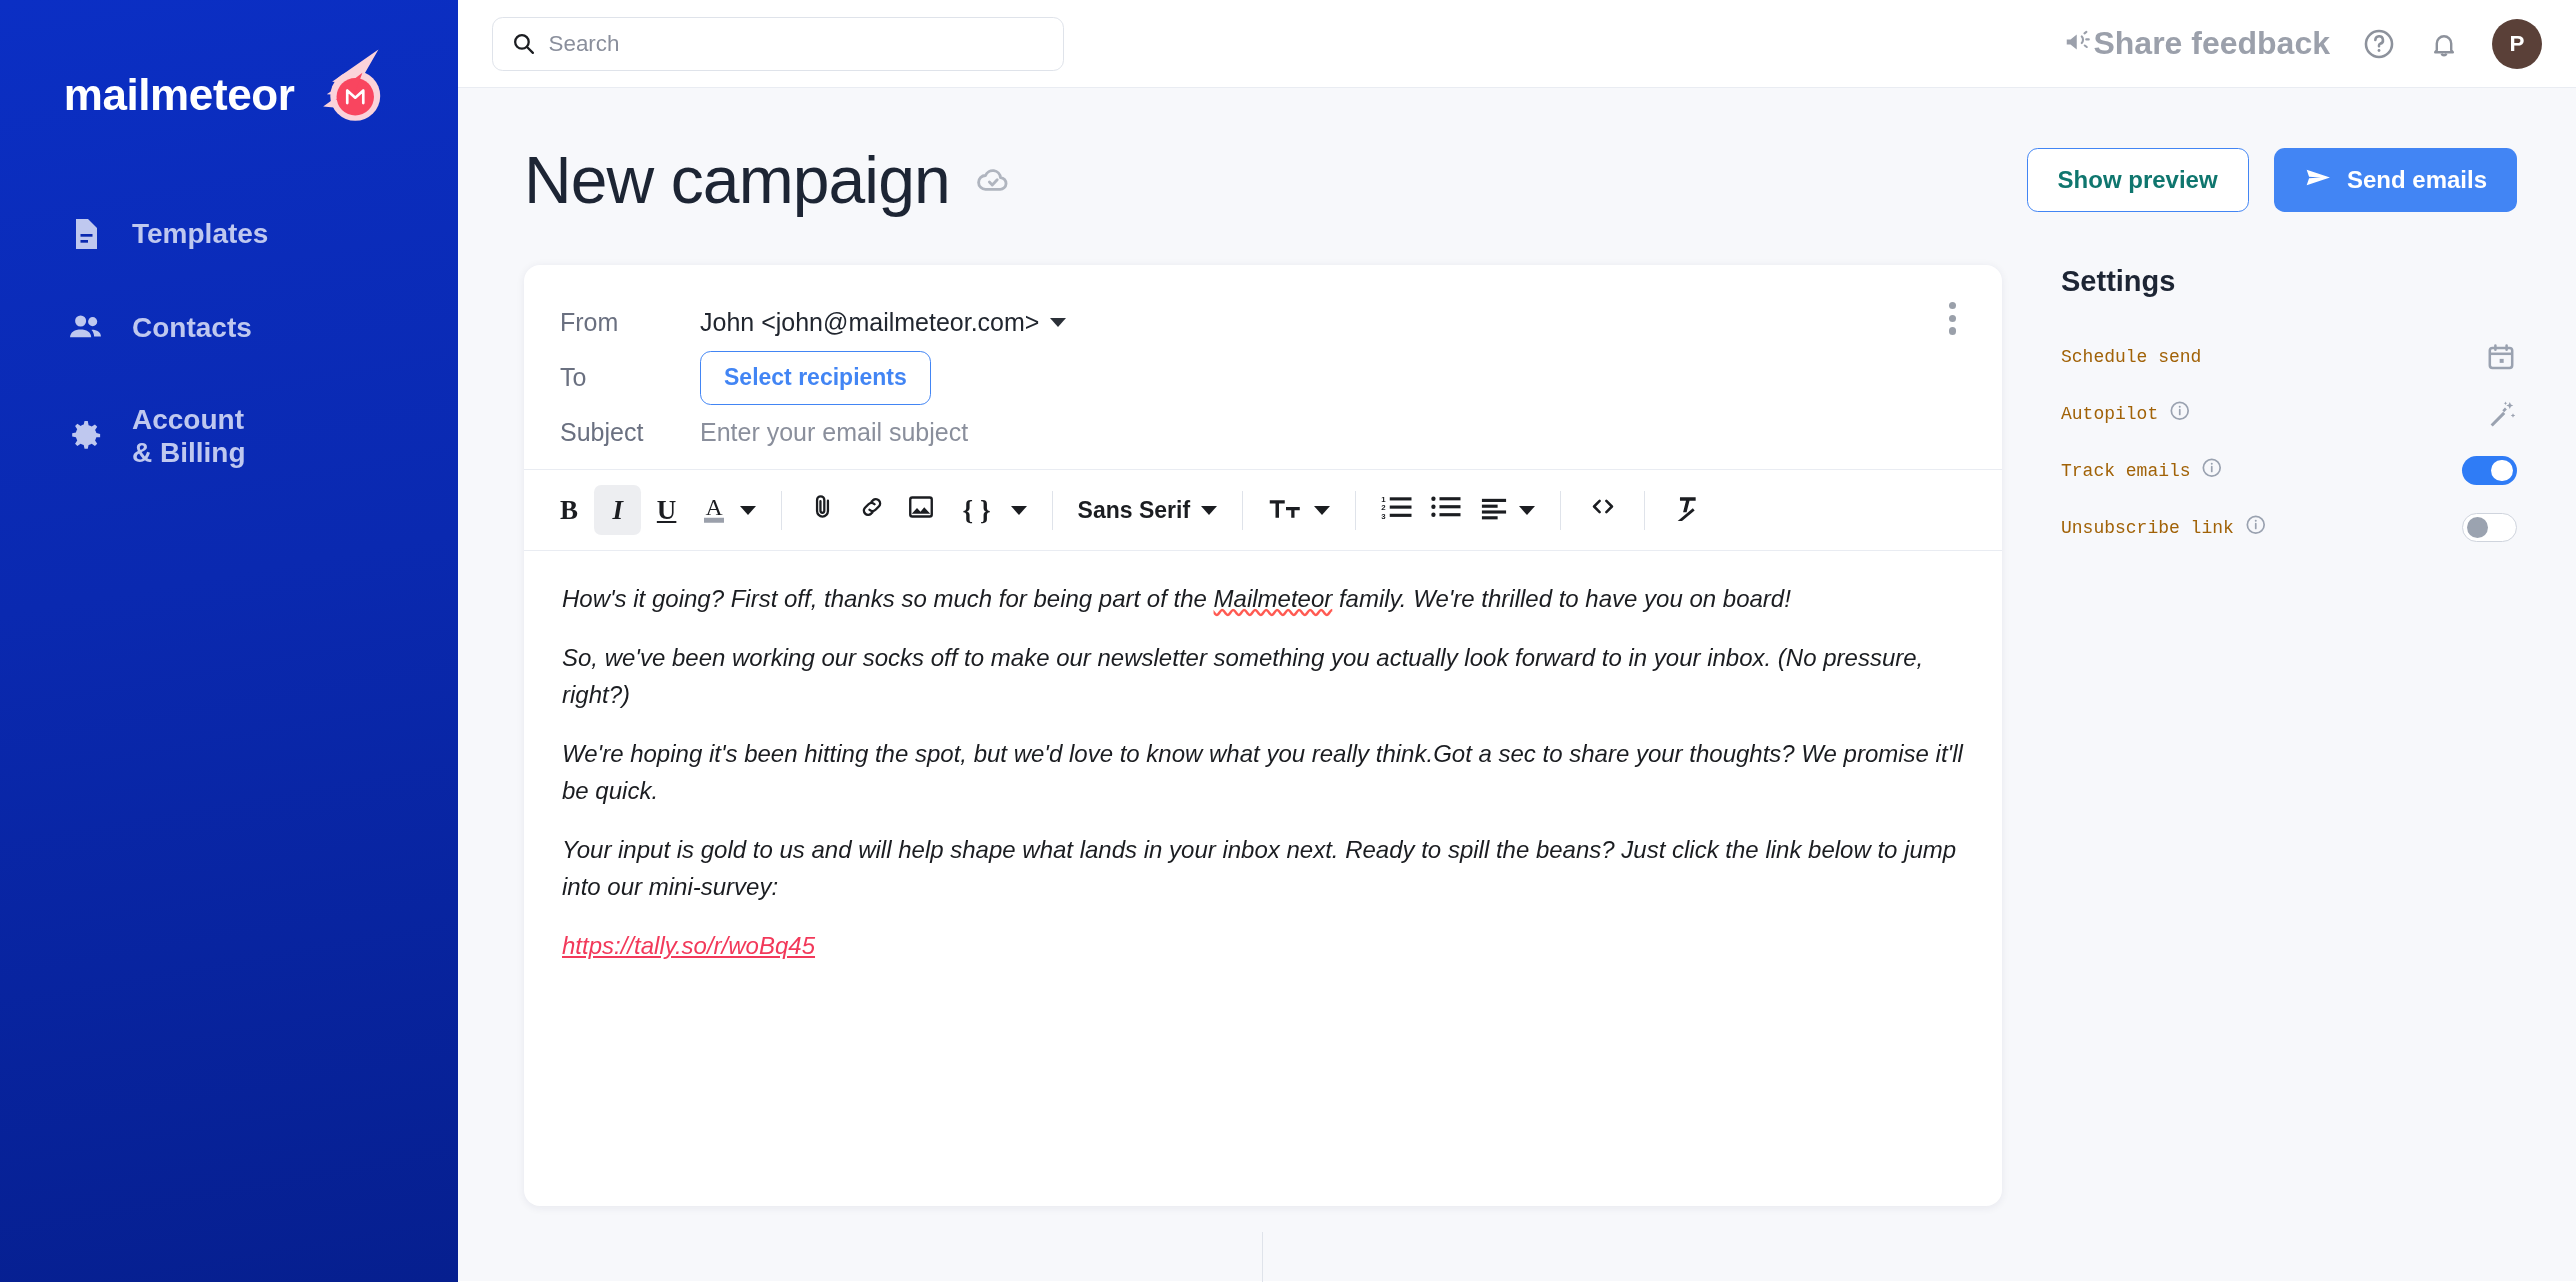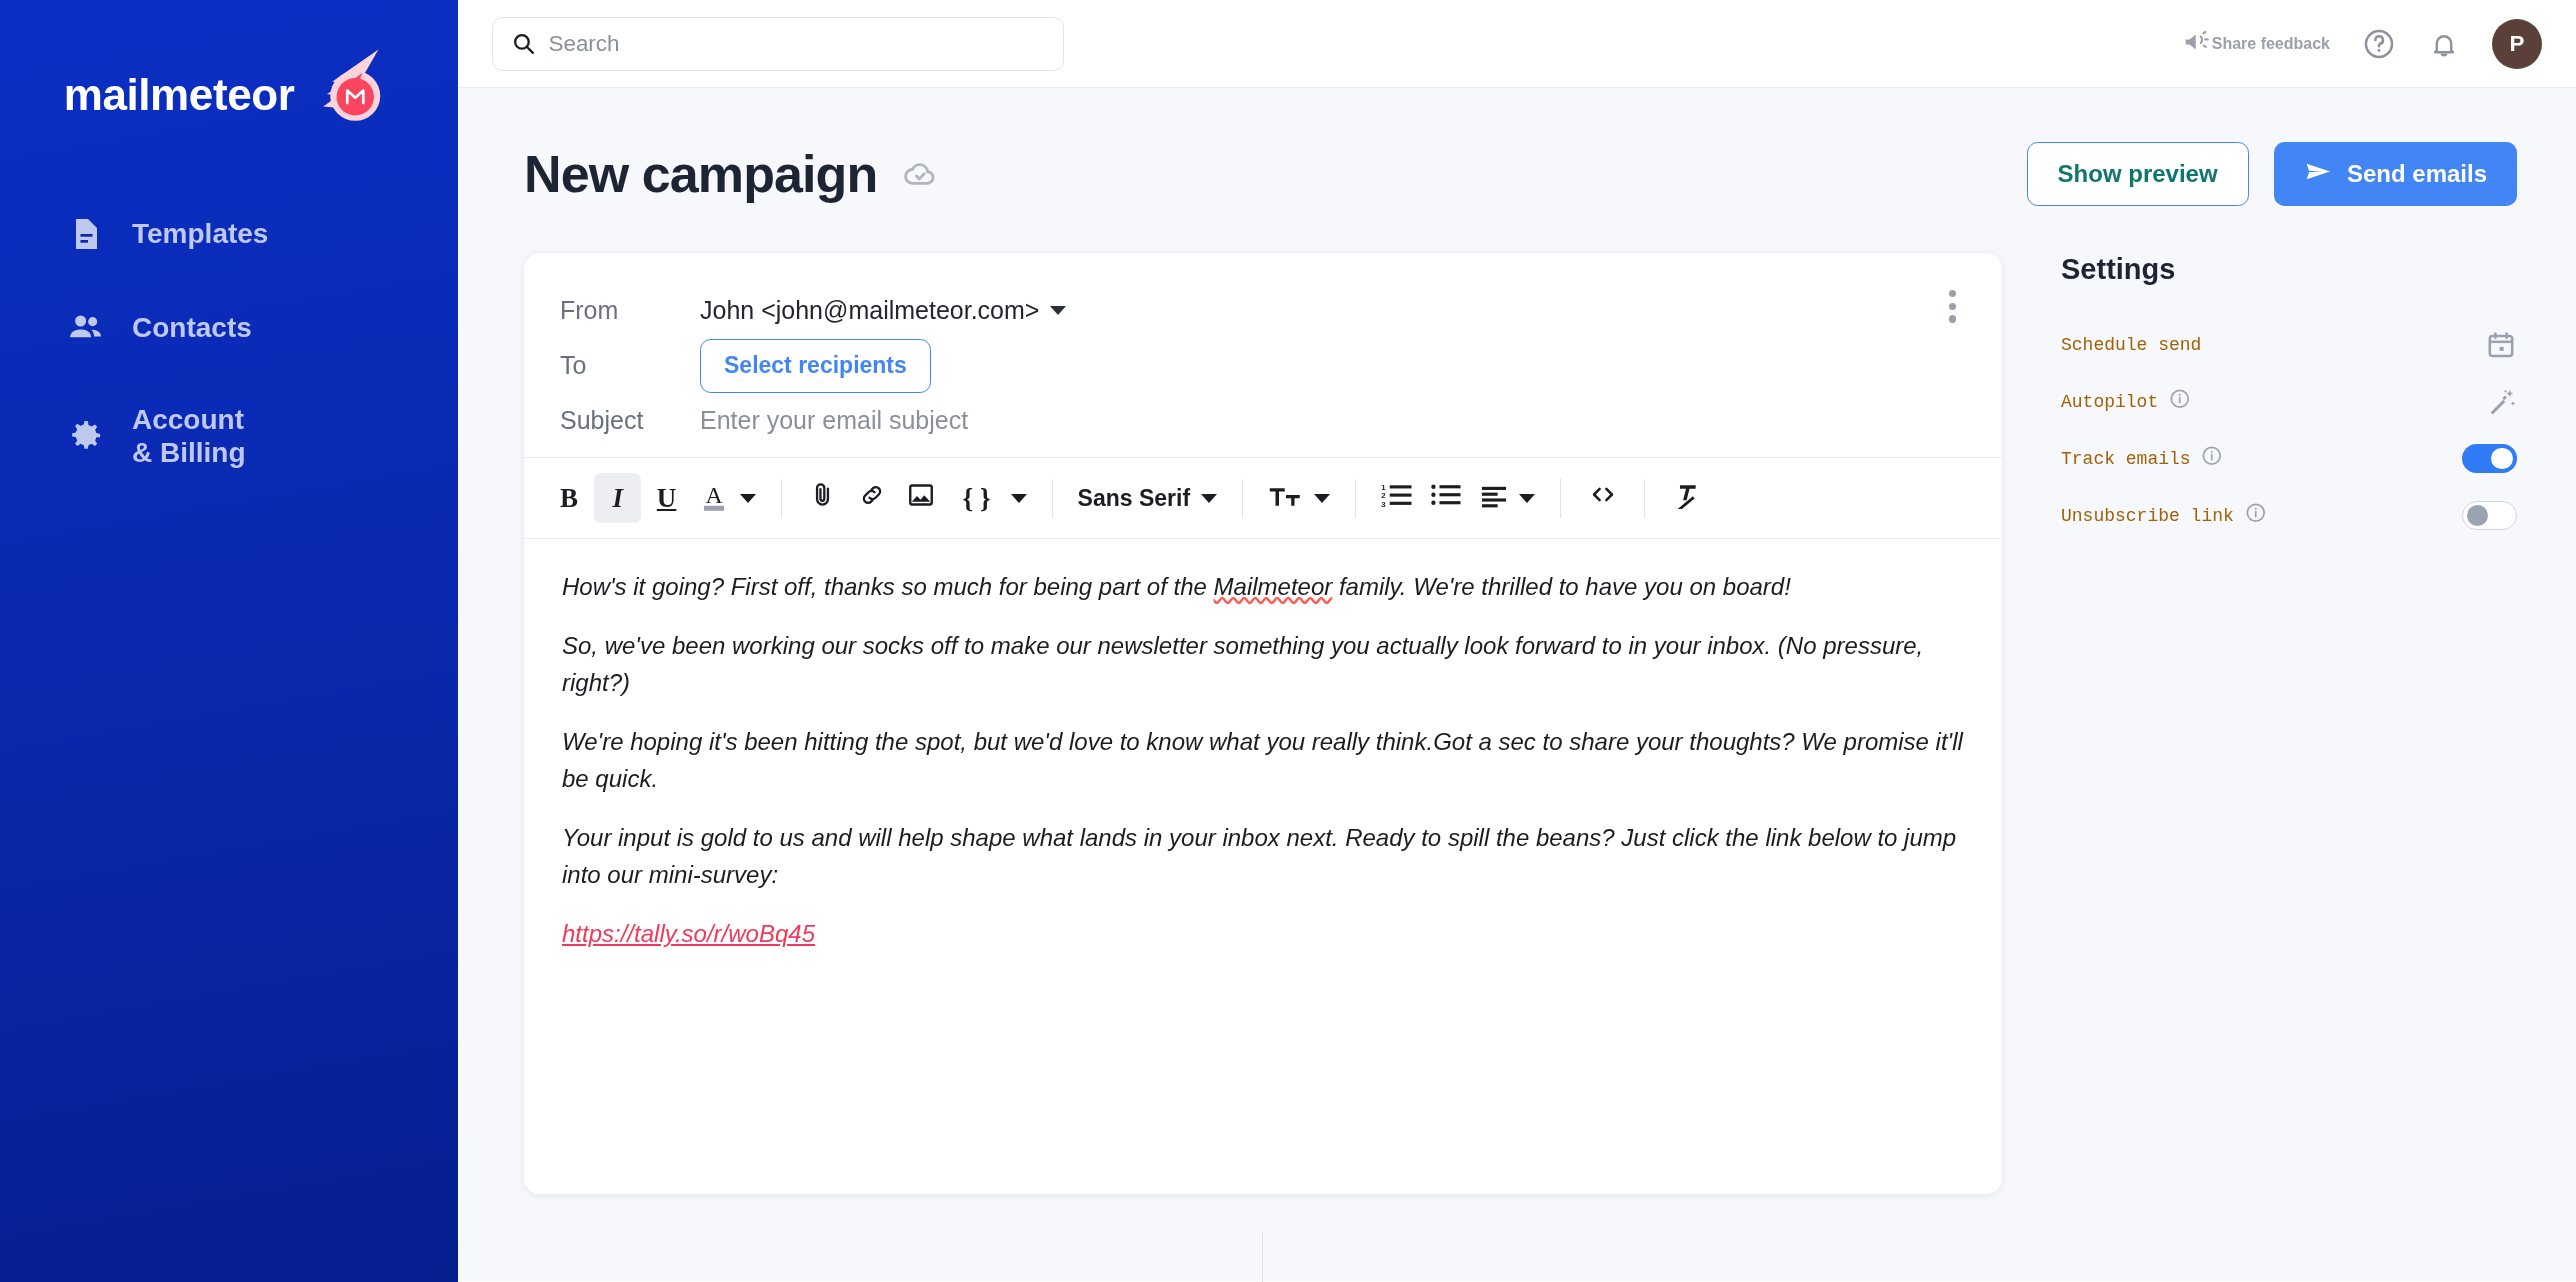--- a/index.html
+++ b/index.html
@@ -56,34 +56,34 @@
     display: flex; align-items: center; padding: 0 18px; background: #fff;
   }
   .searchbox .sicn { margin-right: 12.5px; display:flex; }
   .search-input {
     border: none; outline: none; font-size: 22.4px; color: #333;
     font-family: "Liberation Sans", sans-serif; width: 100%; background: transparent;
   }
   .search-input::placeholder { color: #8a8f9c; }
   .top-right { margin-left: auto; display: flex; align-items: center; gap: 0; }
   .feedback { display: flex; align-items: center; cursor: pointer; margin-right: 32px; }
-  .feedback .fbtxt { font-size: 16px; color: #9ba0ab; font-weight: 700; }
+  .feedback .fbtxt { font-size: 32px; color: #9ba0ab; font-weight: 700; }
   .ticon { margin-right: 32px; cursor: pointer; display:flex; }
   .avatar {
     width: 50px; height: 50px; border-radius: 50%;
     background: #5a4038; color: #fff; font-size: 22.4px; font-weight: 700;
     display: flex; align-items: center; justify-content: center; cursor: pointer;
   }
 
   
   .page-head {
     display: flex; align-items: center;
     padding: 54px 59px 0 66px;
   }
-  .page-title { font-size: 52px; font-weight: 700; color: #1d2534; letter-spacing: -0.9px; }
+  .page-title { font-size: 66px; font-weight: 400; color: #1d2534; letter-spacing: -0.9px; }
   .saved-icn { margin-left: 25px; display:flex; align-items:center; }
   .head-actions { margin-left: auto; display: flex; align-items: center; gap: 25px; }
   .btn-outline {
     height: 64px; padding: 0 30px; border: 0.9px solid #4285f4; border-radius: 10.7px;
     background: #fff; color: #0f766e; font-size: 24px; font-weight: 700;
     display: flex; align-items: center; cursor: pointer;
     font-family: "Liberation Sans", sans-serif;
   }
   .btn-primary {
     height: 64px; padding: 0 30px; border: none; border-radius: 10.7px;

